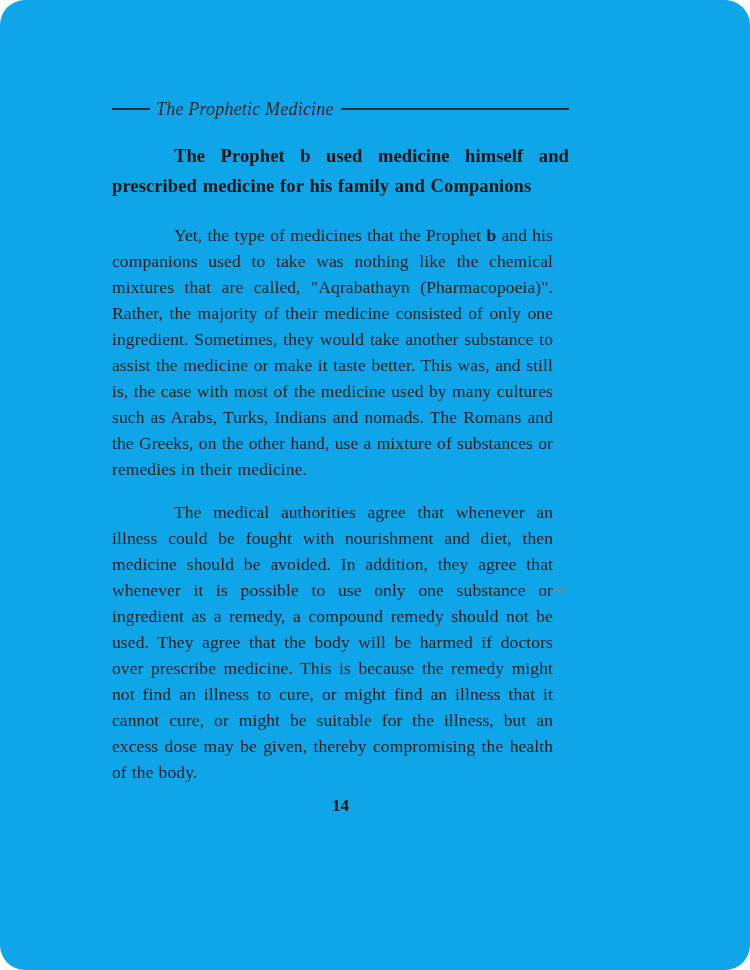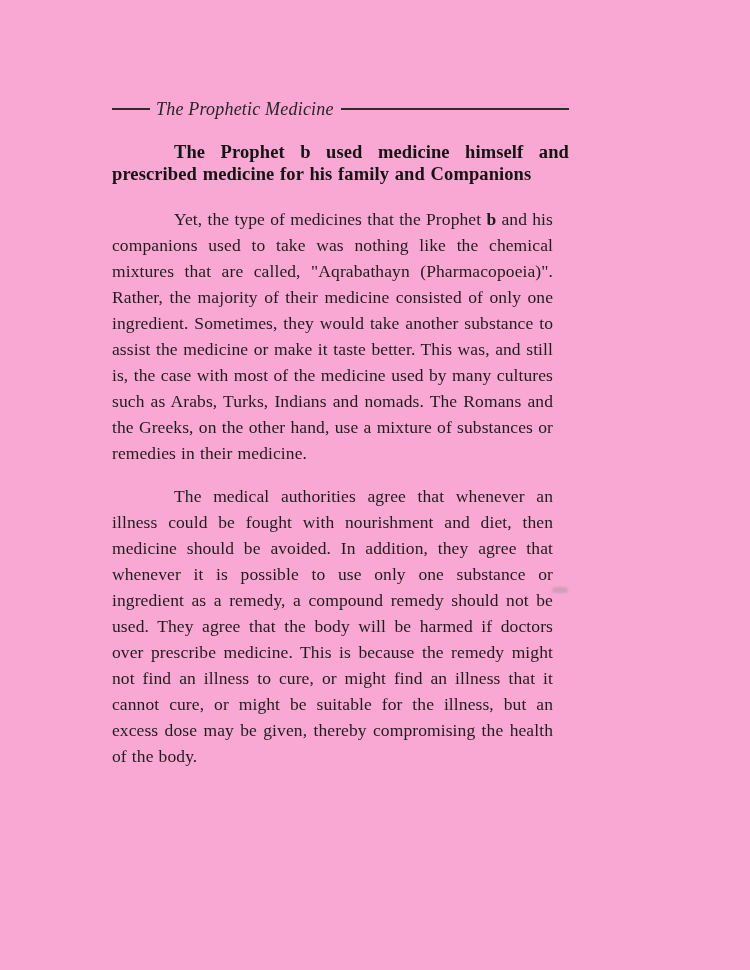--- a/index.html
+++ b/index.html
@@ -5,25 +5,26 @@
   html, body {
     margin: 0;
     padding: 0;
     background: #ffffff;
     overflow: hidden;
   }
   .page {
     position: relative;
     width: 750px;
     height: 970px;
-    background: #f9a8d4;
+    background: #0ea5e9;
     font-family: "Liberation Serif", "DejaVu Serif", serif;
     color: #1d1d1d;
     box-sizing: border-box;
     overflow: hidden;
+    border-radius: 25px;
   }
   .content {
     position: absolute;
     left: 112px;
     top: 0;
     width: 457px;
     padding-top: 97px;
   }
   .header-row {
     display: flex;
@@ -43,21 +44,21 @@
     font-size: 18px;
     white-space: nowrap;
     padding: 0 7px 0 6px;
     color: #262626;
     letter-spacing: 0.2px;
   }
   .heading {
     margin: 20px 0 0 0;
     font-size: 18.5px;
     font-weight: bold;
-    line-height: 22px;
+    line-height: 30px;
     text-align: justify;
     text-indent: 62px;
     color: #141414;
     letter-spacing: 0.1px;
     word-spacing: 1px;
   }
   .para {
     margin: 21px 16px 0 0;
     font-size: 17.5px;
     line-height: 26px;
@@ -99,16 +100,17 @@
       <span class="rule rule-right"></span>
     </div>
 
     <h1 class="heading">The Prophet b used medicine himself and prescribed medicine for his family and Companions</h1>
 
     <p class="para"><span>Yet, the type of medicines that the Prophet </span><span class="inline-bold">b</span><span> and his companions used to take was nothing like the chemical mixtures that are called, "Aqrabathayn (Pharmacopoeia)". Rather, the majority of their medicine consisted of only one ingredient. Sometimes, they would take another substance to assist the medicine or make it taste better. This was, and still is, the case with most of the medicine used by many cultures such as Arabs, Turks, Indians and nomads. The Romans and the Greeks, on the other hand, use a mixture of substances or remedies in their medicine.</span></p>
 
     <p class="para">The medical authorities agree that whenever an illness could be fought with nourishment and diet, then medicine should be avoided. In addition, they agree that whenever it is possible to use only one substance or ingredient as a remedy, a compound remedy should not be used. They agree that the body will be harmed if doctors over prescribe medicine. This is because the remedy might not find an illness to cure, or might find an illness that it cannot cure, or might be suitable for the illness, but an excess dose may be given, thereby compromising the health of the body.</p>
 
 
+    <div class="page-number">14</div>
   </div>
 
   <div class="scan-artifact"></div>
 </div>
 
 </body></html>

